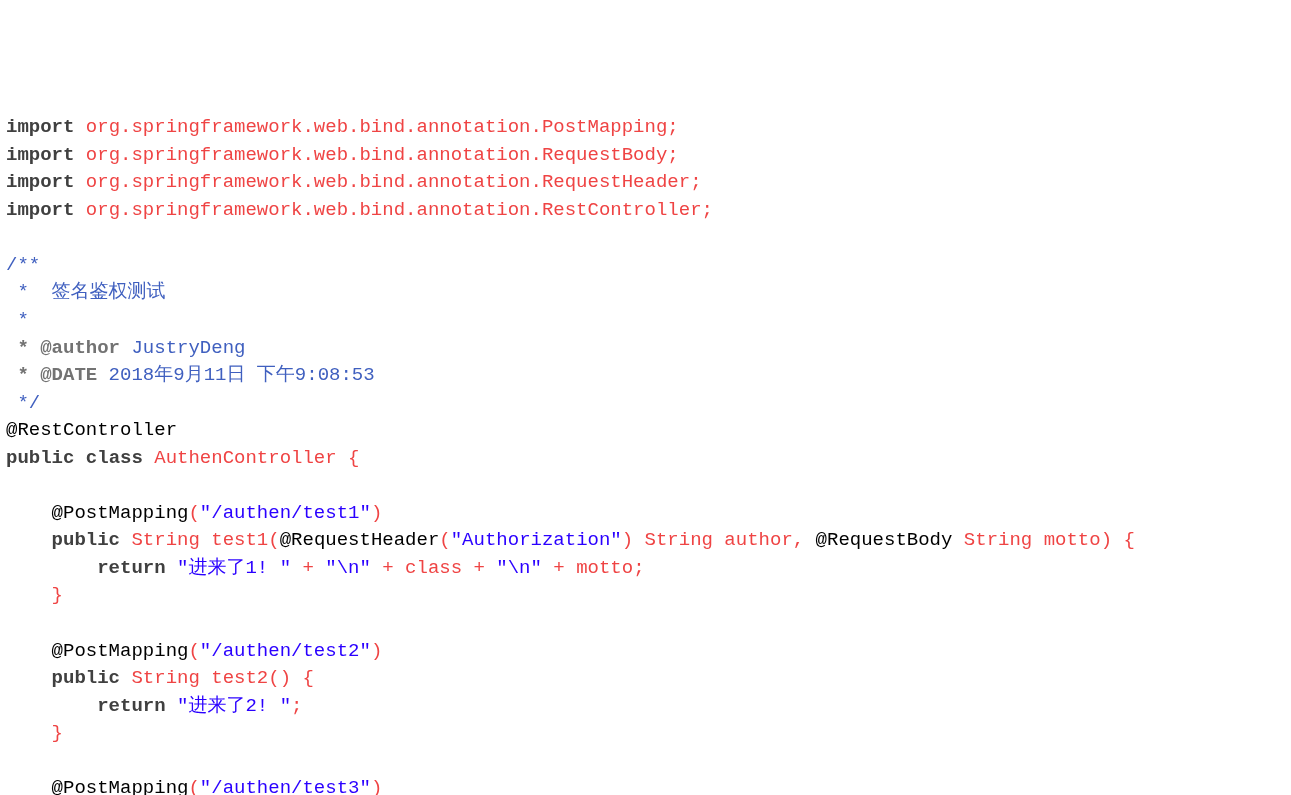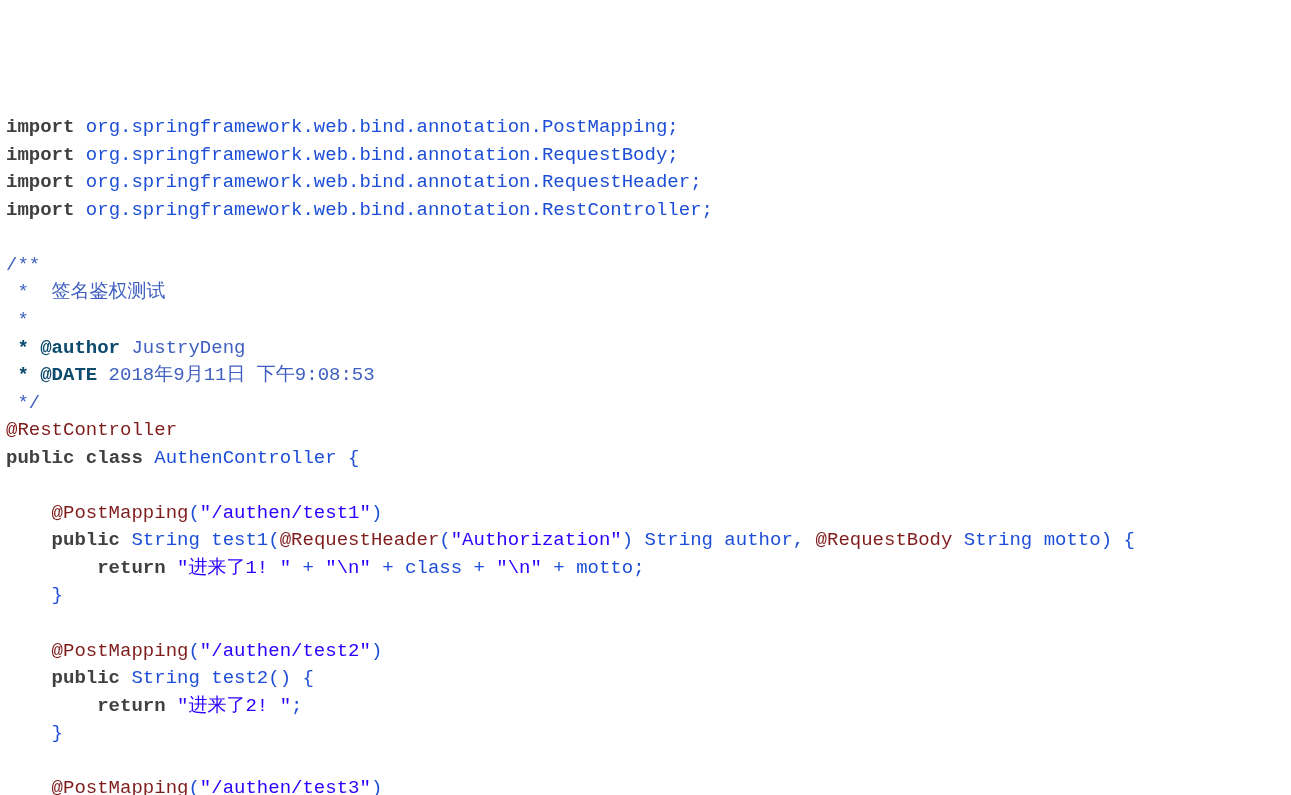--- a/index.html
+++ b/index.html
@@ -8,24 +8,24 @@
       line-height: 1.45;
       margin: 0;
       padding: 4px 6px;
       background: #ffffff;
       color: #333333;
       white-space: pre;
       position: relative;
     }
     .kw { color: #404040; font-weight: bold; }
     .comment { color: #3f5fbf; }
-    .doctag { color: #0c4a6e; font-weight: bold; }
-    .anno { color: #7f1d1d; text-align: right; }
+    .doctag { color: #737373; font-weight: bold; }
+    .anno { color: #000000; text-align: right; }
     .str { color: #2a00ff; }
-    .plain { color: #1d4ed8; }
+    .plain { color: #ef4444; }
   </style>
 </head>
 <body>
 
 
 
 <div><span class="kw">import</span> <span class="plain">org.springframework.web.bind.annotation.PostMapping;</span>
 <span class="kw">import</span> <span class="plain">org.springframework.web.bind.annotation.RequestBody;</span>
 <span class="kw">import</span> <span class="plain">org.springframework.web.bind.annotation.RequestHeader;</span>
 <span class="kw">import</span> <span class="plain">org.springframework.web.bind.annotation.RestController;</span>

